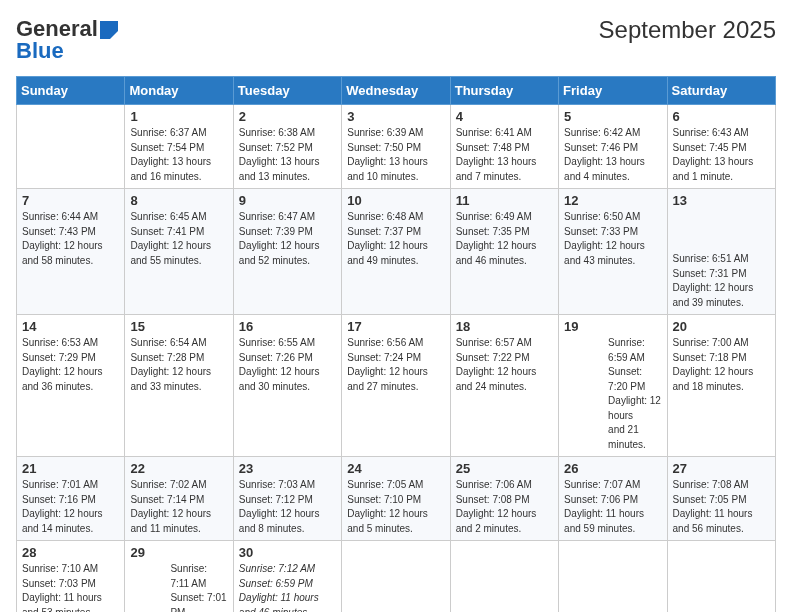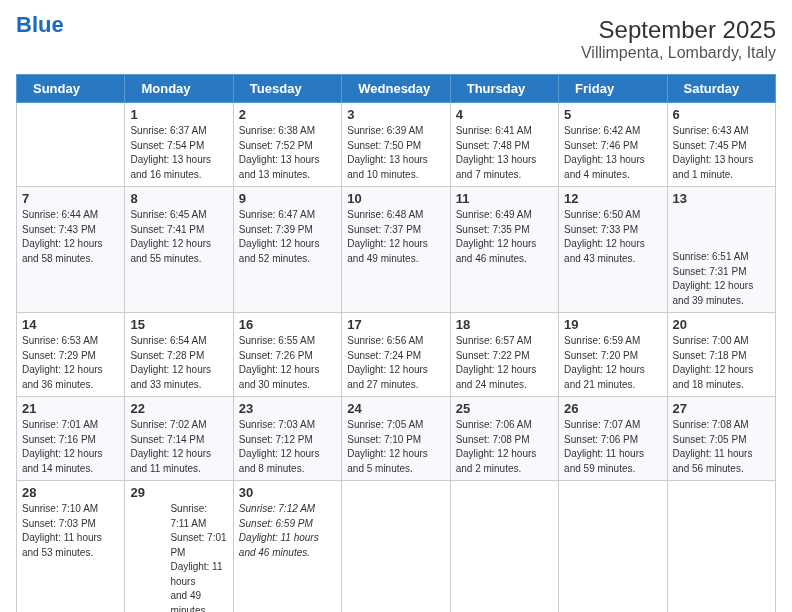--- a/index.html
+++ b/index.html
@@ -38,21 +38,21 @@
     .calendar {
       width: 100%;
       border-collapse: collapse;
       border: 1px solid #ccc;
     }
     .calendar th {
       background: #2979c2;
       color: #fff;
       font-size: 13px;
       font-weight: bold;
-      padding: 6px 16px;
+      padding: 6px 4px;
       text-align: left;
       border: 1px solid #5a9bd4;
     }
     .calendar td {
       vertical-align: top;
       border: 1px solid #ccc;
       padding: 4px 5px;
       width: 14.28%;
       min-height: 80px;
       font-size: 10.5px;
@@ -75,25 +75,30 @@
     }
     .empty-cell {
       background: #fff !important;
     }
   </style>
 </head>
 <body>
 
 <div class="header-area">
   <div class="logo">
+    <div class="logo-line1">
+      <span style="font-size:22px;font-weight:bold;color:#333;">General</span>
+      <svg width="18" height="18" viewBox="0 0 18 18" style="margin-left:2px;margin-top:2px;">
+        <polygon points="0,0 18,0 18,10 10,18 0,18" fill="#1a6abf"></polygon>
+      </svg>
+    </div>
     <div class="logo-line2" style="color:#1a6abf;font-size:22px;font-weight:bold;margin-top:-4px;">Blue</div>
   </div>
   <div class="title-area">
     <div class="month-title">September 2025</div>
-    <div class="location-title">Villimpenta, Lombardy, Italy</div>
   </div>
 </div>
 
 <table class="calendar">
   <thead>
     <tr>
     <th>Sunday</th>
         <th>Monday</th>
         <th>Tuesday</th>
         <th>Wednesday</th>
@@ -230,21 +235,21 @@
         </td>
         <td>
           <span class="day-num">18</span>
           <div class="day-info" style="white-space: pre-line;">Sunrise: 6:57 AM
 Sunset: 7:22 PM
 Daylight: 12 hours
 and 24 minutes.</div>
         </td>
         <td>
           <span class="day-num">19</span>
-          <div class="day-info" style="white-space: pre-line;">Sunrise: 6:59 AM
+          <div class="day-info" style="white-space: pre-line; margin-left: 44px;">Sunrise: 6:59 AM
 Sunset: 7:20 PM
 Daylight: 12 hours
 and 21 minutes.</div>
         </td>
         <td>
           <span class="day-num">20</span>
           <div class="day-info" style="white-space: pre-line;">Sunrise: 7:00 AM
 Sunset: 7:18 PM
 Daylight: 12 hours
 and 18 minutes.</div>

